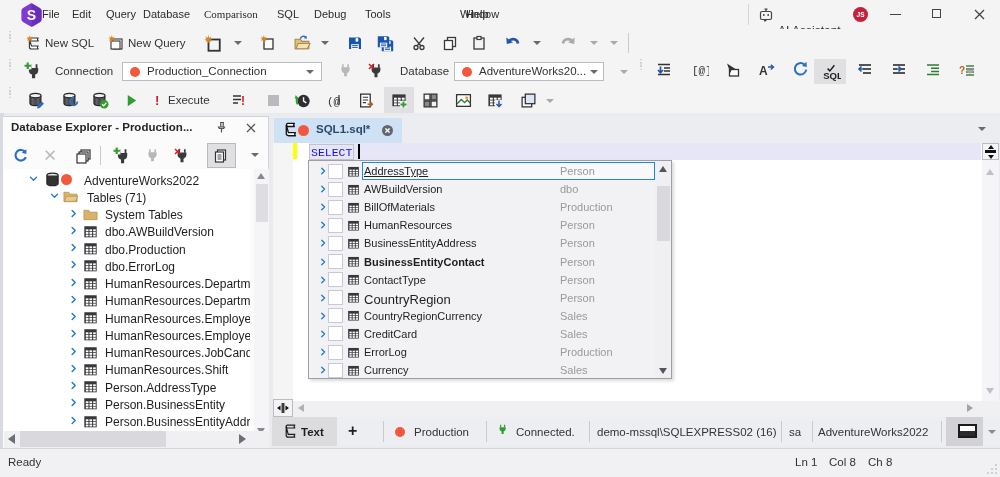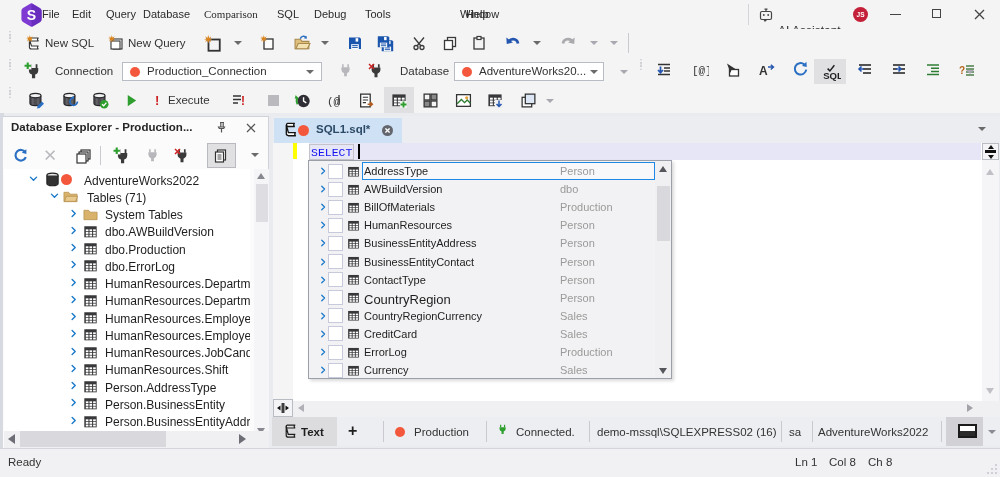--- a/index.html
+++ b/index.html
@@ -361,21 +361,21 @@
       <rect x="3" y="5.7" width="2.8" height="2.0" fill="#fff"></rect>
       <rect x="3" y="8.5" width="2.8" height="2.0" fill="#fff"></rect>
       <rect x="3" y="11.3" width="2.8" height="2.0" fill="#fff"></rect>
       <rect x="6.9" y="5.7" width="2.8" height="2.0" fill="#fff"></rect>
       <rect x="6.9" y="8.5" width="2.8" height="2.0" fill="#fff"></rect>
       <rect x="6.9" y="11.3" width="2.8" height="2.0" fill="#fff"></rect>
       <rect x="10.8" y="5.7" width="2.8" height="2.0" fill="#fff"></rect>
       <rect x="10.8" y="8.5" width="2.8" height="2.0" fill="#fff"></rect>
       <rect x="10.8" y="11.3" width="2.8" height="2.0" fill="#fff"></rect>
     </svg>
-    <div class="abs" style="left:55px;top:4px;font-size:11px;color:#1e1e1e;">AddressType</div>
+    <div class="abs" style="left:55px;top:4px;font-size:11px;color:#1e1e1e;text-decoration:underline;">AddressType</div>
     <div class="abs" style="left:251px;top:4px;font-size:11px;color:#9a9a9a;">Person</div>
     <svg class="abs" style="left:9px;top:23.1px" width="10" height="10" viewBox="0 0 16 16">
       <path d="M6 3.5 L10.5 8 L6 12.5" fill="none" stroke="#1979ca" stroke-width="2" stroke-linecap="round" stroke-linejoin="round"></path>
     </svg>
     <div class="abs" style="left:19px;top:20.6px;width:15px;height:15px;background:#fff;border:1px solid #c6cada;"></div>
     <svg class="abs" style="left:38px;top:21.6px" width="13" height="13" viewBox="0 0 16 16">
       <rect x="1.4" y="2.4" width="13.2" height="11.8" fill="#38383b"></rect>
       <rect x="3" y="5.7" width="2.8" height="2.0" fill="#fff"></rect>
       <rect x="3" y="8.5" width="2.8" height="2.0" fill="#fff"></rect>
       <rect x="3" y="11.3" width="2.8" height="2.0" fill="#fff"></rect>
@@ -451,21 +451,21 @@
       <rect x="3" y="5.7" width="2.8" height="2.0" fill="#fff"></rect>
       <rect x="3" y="8.5" width="2.8" height="2.0" fill="#fff"></rect>
       <rect x="3" y="11.3" width="2.8" height="2.0" fill="#fff"></rect>
       <rect x="6.9" y="5.7" width="2.8" height="2.0" fill="#fff"></rect>
       <rect x="6.9" y="8.5" width="2.8" height="2.0" fill="#fff"></rect>
       <rect x="6.9" y="11.3" width="2.8" height="2.0" fill="#fff"></rect>
       <rect x="10.8" y="5.7" width="2.8" height="2.0" fill="#fff"></rect>
       <rect x="10.8" y="8.5" width="2.8" height="2.0" fill="#fff"></rect>
       <rect x="10.8" y="11.3" width="2.8" height="2.0" fill="#fff"></rect>
     </svg>
-    <div class="abs" style="left:55px;top:94.5px;font-size:11px;color:#1e1e1e;">BusinessEntityContact</div>
+    <div class="abs" style="left:55px;top:94.5px;font-size:11px;color:#1e1e1e;font-weight:bold;">BusinessEntityContact</div>
     <div class="abs" style="left:251px;top:94.5px;font-size:11px;color:#9a9a9a;">Person</div>
     <svg class="abs" style="left:9px;top:113.60000000000001px" width="10" height="10" viewBox="0 0 16 16">
       <path d="M6 3.5 L10.5 8 L6 12.5" fill="none" stroke="#1979ca" stroke-width="2" stroke-linecap="round" stroke-linejoin="round"></path>
     </svg>
     <div class="abs" style="left:19px;top:111.10000000000001px;width:15px;height:15px;background:#fff;border:1px solid #c6cada;"></div>
     <svg class="abs" style="left:38px;top:112.10000000000001px" width="13" height="13" viewBox="0 0 16 16">
       <rect x="1.4" y="2.4" width="13.2" height="11.8" fill="#38383b"></rect>
       <rect x="3" y="5.7" width="2.8" height="2.0" fill="#fff"></rect>
       <rect x="3" y="8.5" width="2.8" height="2.0" fill="#fff"></rect>
       <rect x="3" y="11.3" width="2.8" height="2.0" fill="#fff"></rect>

